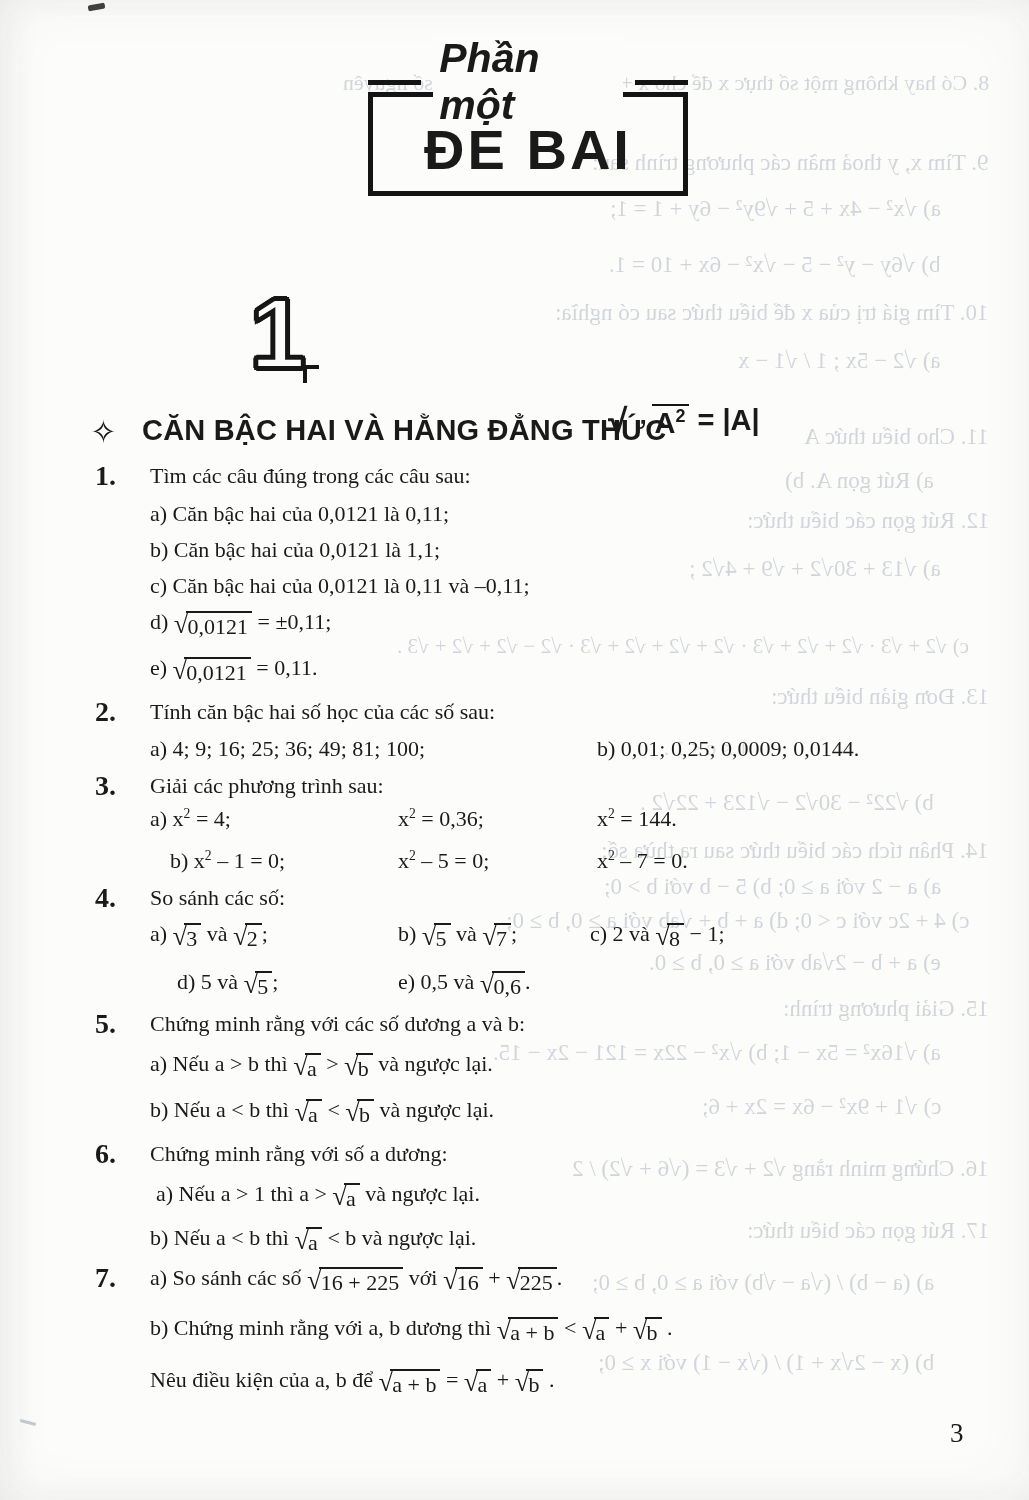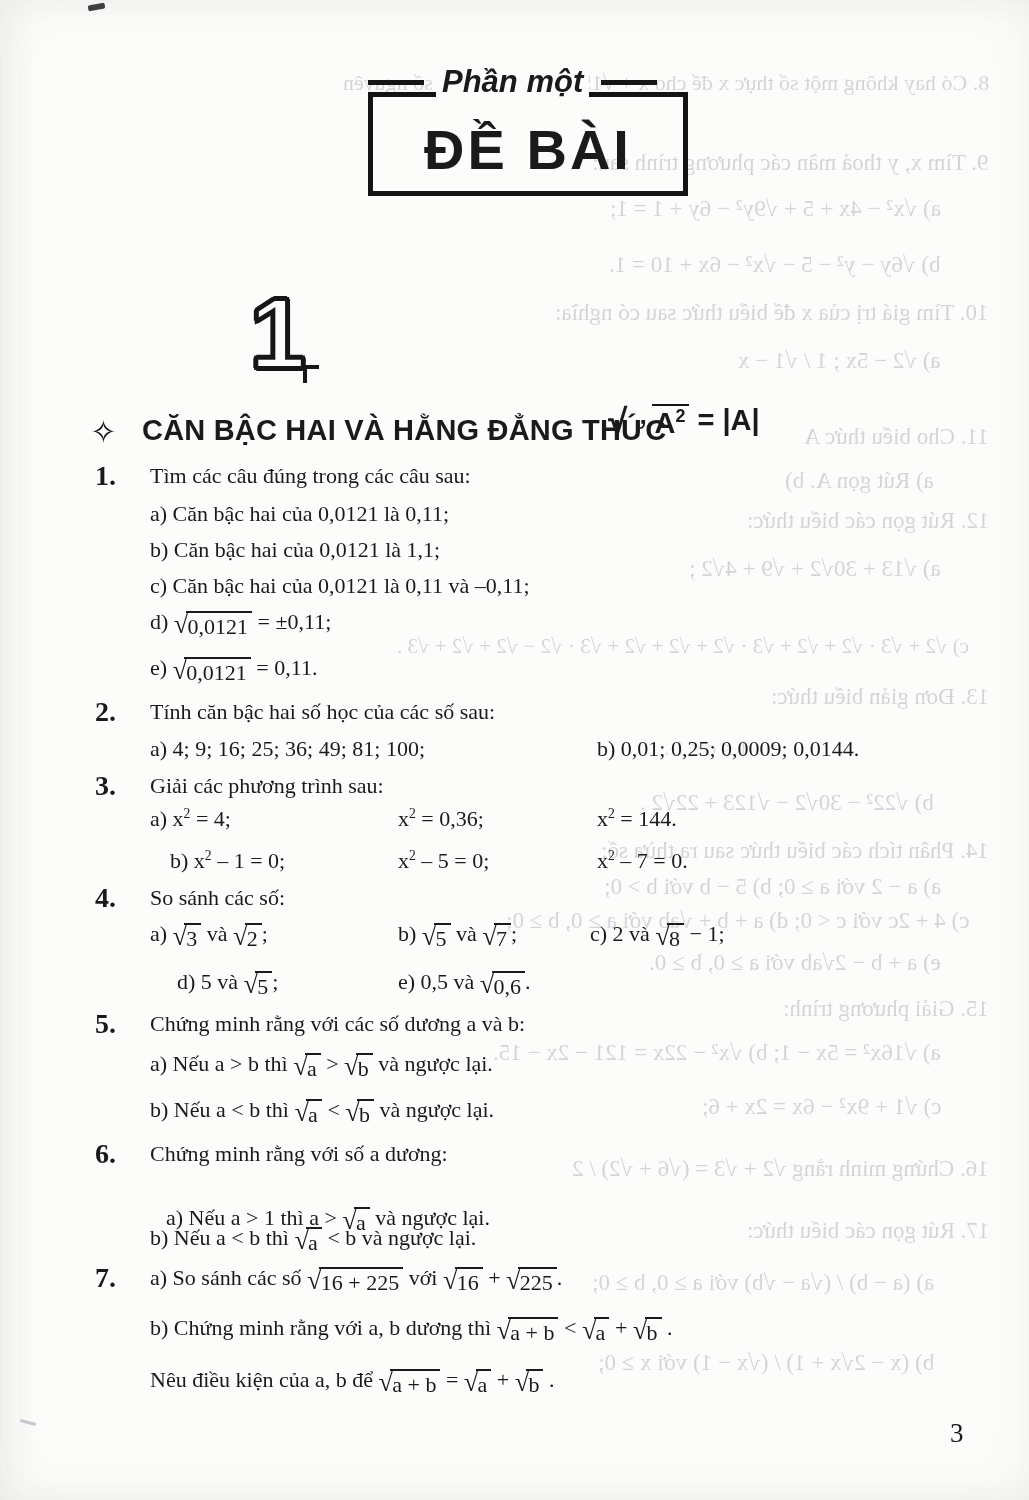--- a/index.html
+++ b/index.html
@@ -20,23 +20,23 @@
     transform:scaleX(-1);
     color:#939cab;
     opacity:.40;
     filter:blur(0.6px);
     font-family:"Liberation Serif", serif;
     pointer-events:none;
   }
   
   .part-label{
     position:absolute;top:62px;left:368px;width:320px;height:40px;
-    display:flex;align-items:center;gap:12px;
-    font-family:"Liberation Sans", sans-serif;
-    font-style:italic;font-weight:bold;font-size:31px;
+    display:flex;align-items:center;justify-content:center;gap:12px;
+    font-family:"Liberation Sans", sans-serif;
+    font-style:italic;font-weight:bold;font-size:41px;
     z-index:3;
   }
   .part-label .dash{display:inline-block;width:56px;height:5px;background:#141414;}
   .part-label .lbl{background:#fcfcfb;padding:0 6px;}
   .title-box{
     position:absolute;top:92px;left:368px;width:310px;height:94px;
     border:5px solid #141414;
     display:flex;align-items:center;justify-content:center;
     z-index:2;background:transparent;
   }
@@ -235,21 +235,21 @@
         </span>  và ngược lại.</div>
       <div class="pline" style="top: 1092px; left: 150px;">b) Nếu a &lt; b thì <span class="sqrt">
           <span class="rad">√</span>
           <span class="rcd">a</span>
         </span> &lt; <span class="sqrt">
           <span class="rad">√</span>
           <span class="rcd">b</span>
         </span> và ngược lại.</div>
       <div class="pnum" style="top: 1136px;">6.</div>
       <div class="pline" style="top: 1136px; left: 150px;">Chứng minh rằng với số a dương:</div>
-      <div class="pline" style="top: 1176px; left: 166px; margin-top: 24px;">a) Nếu a &gt; 1 thì a &gt; <span class="sqrt">
+      <div class="pline" style="top: 1176px; left: 156px;">a) Nếu a &gt; 1 thì a &gt; <span class="sqrt">
           <span class="rad">√</span>
           <span class="rcd">a</span>
         </span>  và ngược lại.</div>
       <div class="pline" style="top: 1220px; left: 150px;">b) Nếu a &lt; b thì <span class="sqrt">
           <span class="rad">√</span>
           <span class="rcd">a</span>
         </span> &lt; b và ngược lại.</div>
       <div class="pnum" style="top: 1260px;">7.</div>
       <div class="pline" style="top: 1260px; left: 150px;">a) So sánh các số <span class="sqrt">
           <span class="rad">√</span>

